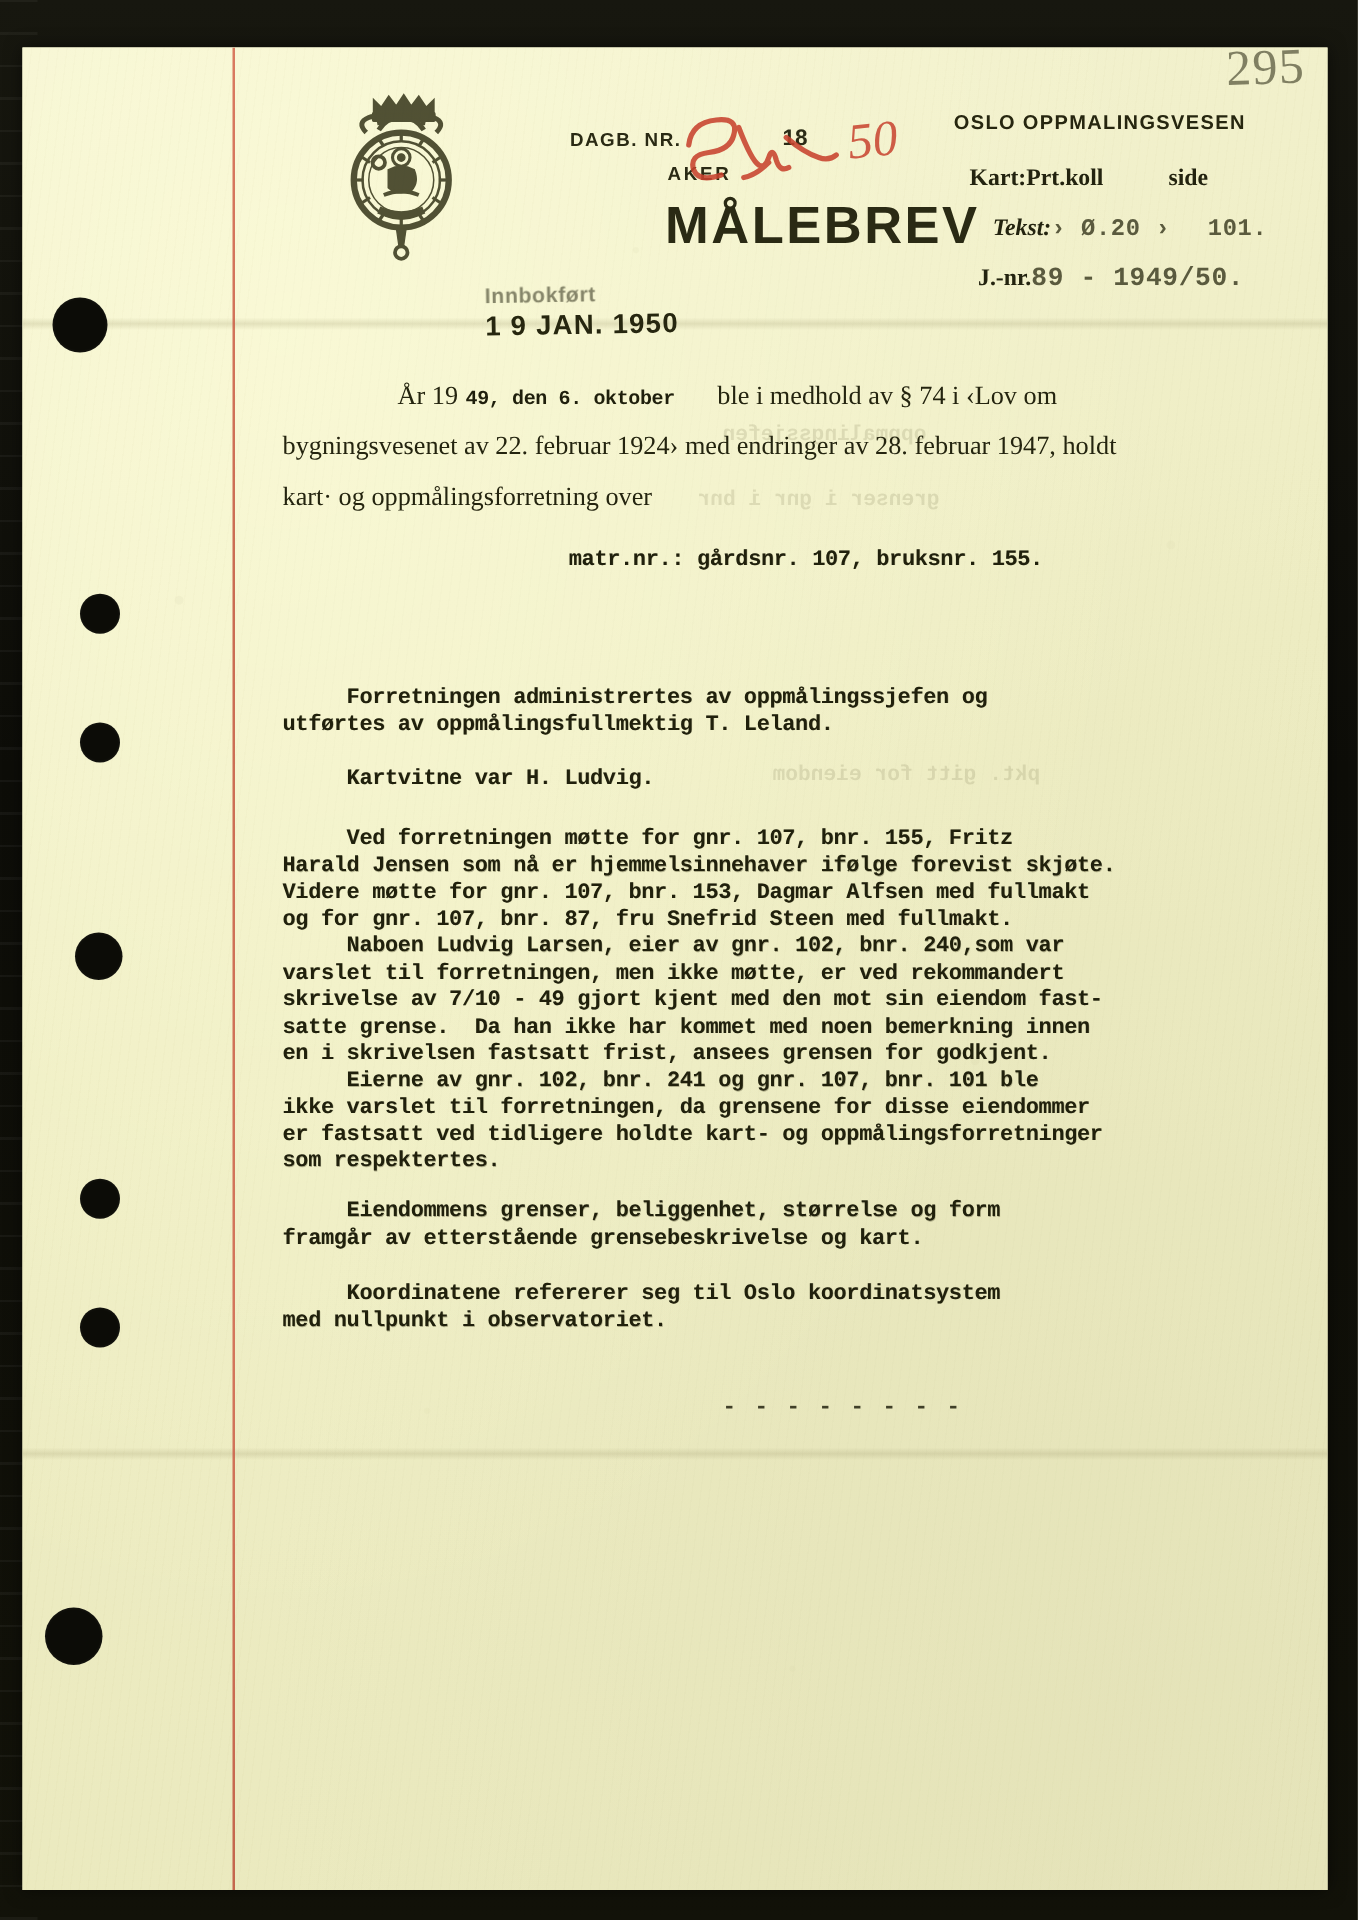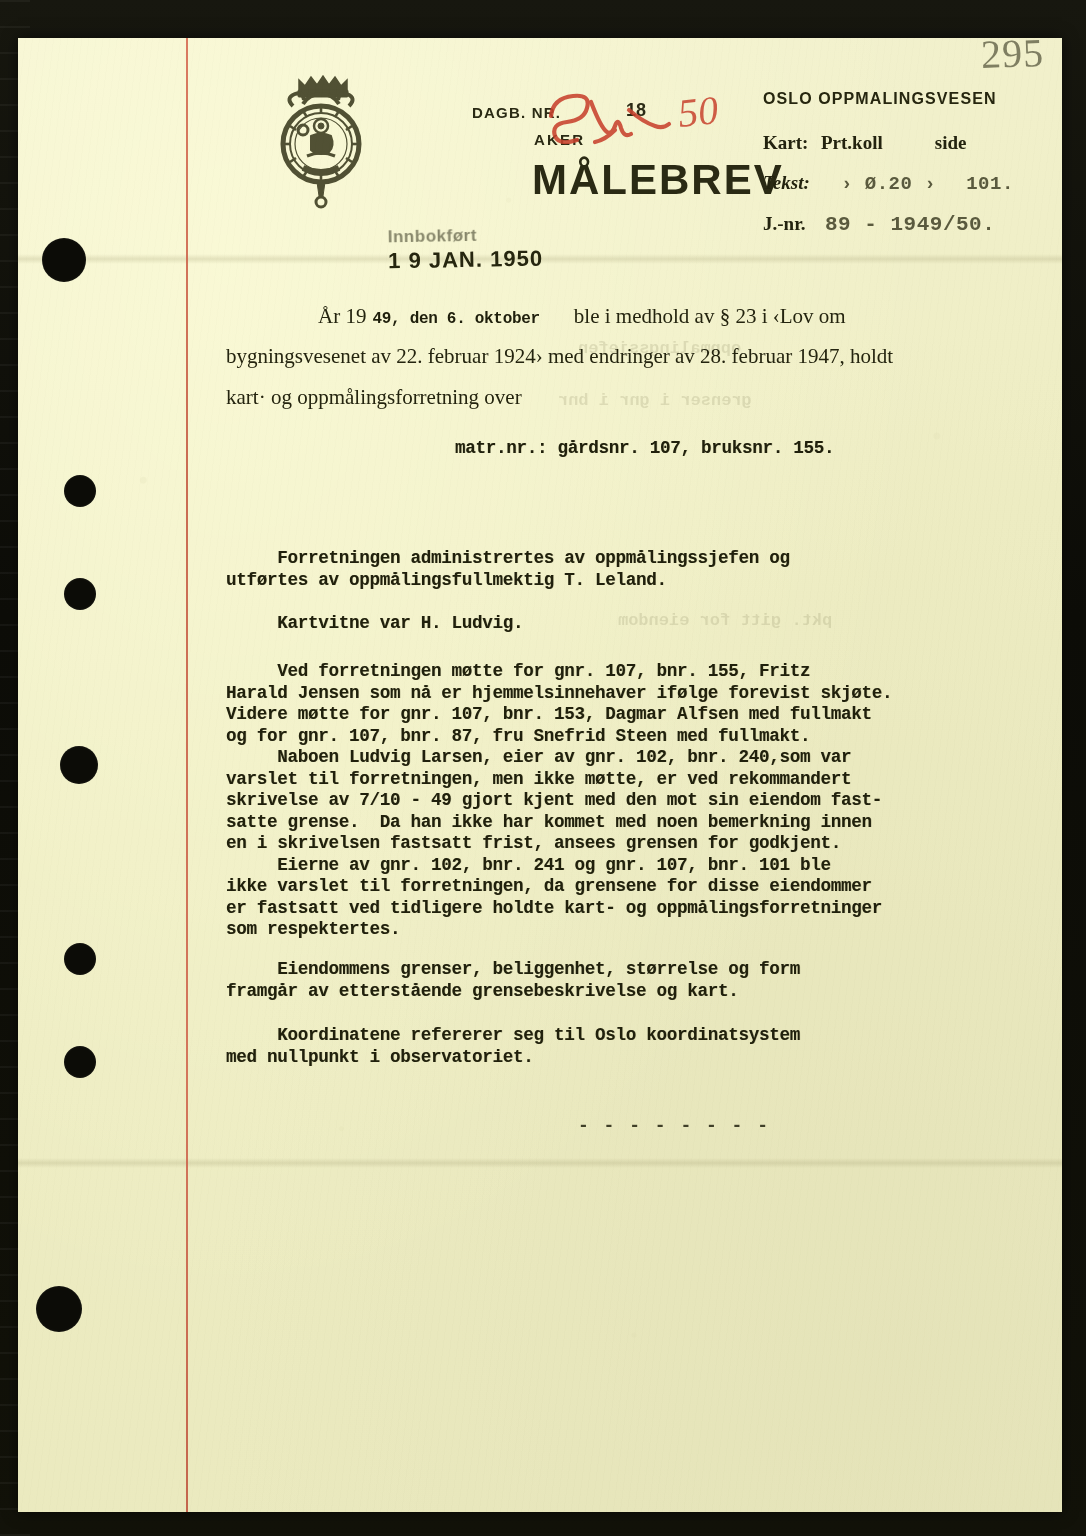--- a/index.html
+++ b/index.html
@@ -69,21 +69,21 @@
     font-family:"Liberation Serif",serif;font-size:40px;
     color:#3a3a22;opacity:.62;letter-spacing:1px;
     transform:rotate(-2deg);
   }
 
   
   #arms{position:absolute;left:255px;top:26px;width:96px;height:150px;opacity:.88;}
 
   
   .hl{position:absolute;font-family:"Liberation Sans",sans-serif;color:#2a2a14;}
-  #dagb{left:438px;top:66px;font-size:15px;letter-spacing:1.2px;font-weight:700;margin-left:16px;}
+  #dagb{left:438px;top:66px;font-size:15px;letter-spacing:1.2px;font-weight:700;}
   #aker{left:516px;top:93px;font-size:15px;letter-spacing:2.2px;font-weight:700;text-align:right;}
   #malebrev{left:514px;top:118px;font-size:42px;font-weight:700;letter-spacing:2px;
             font-family:"Liberation Sans",sans-serif;}
   #year-printed{left:608px;top:62px;font-size:18px;font-weight:700;color:#2b2b16;}
 
   
   #redhand{position:absolute;left:525px;top:48px;width:240px;height:62px;}
   #redyear{position:absolute;left:660px;top:50px;font-size:40px;color:#c8422e;
            font-family:"Liberation Serif",serif;font-style:italic;opacity:.85;
            transform:rotate(-6deg);}
@@ -92,21 +92,21 @@
   #stamp{position:absolute;left:370px;top:188px;transform:rotate(-1deg);}
   #stamp .s1{font-family:"Liberation Sans",sans-serif;font-weight:700;font-size:17px;
              letter-spacing:.5px;color:#2b2b16;opacity:.55;filter:blur(.35px);}
   #stamp .s2{font-family:"Liberation Sans",sans-serif;font-weight:700;font-size:22px;
              letter-spacing:1px;color:#26260f;margin-top:1px;}
 
   
   #reg{position:absolute;left:745px;top:52px;width:300px;}
   #reg .office{font-family:"Liberation Sans",sans-serif;font-weight:700;font-size:16px;
                letter-spacing:1.1px;color:#26260f;margin-bottom:24px;}
-  #reg .row{display:flex;align-items:baseline;margin-bottom:18px;font-size:19px;}
+  #reg .row{display:flex;align-items:baseline;margin-bottom:18px;font-size:19px;text-align:right;}
   #reg .lbl{font-family:"Liberation Serif",serif;font-weight:700;color:#23230f;}
   #reg .val{font-family:"Liberation Mono",monospace;font-weight:700;color:#3a3a20;
             opacity:.82;letter-spacing:.5px;}
   #reg .k-lbl{width:58px;}
   #reg .k-v1{margin-right:52px;}
   #reg .t-lbl{width:78px;font-style:italic;}
   #reg .j-lbl{width:62px;}
 
   
   .form-line{position:absolute;font-family:"Liberation Serif",serif;
@@ -240,21 +240,21 @@
         <span class="lbl j-lbl">J.-nr.</span>
         <span class="val" style="font-size:21px">89 - 1949/50.</span>
       </div>
     </div>
 
     <div class="ghost" style="left:560px;top:300px;">oppmalingssjefen</div>
     <div class="ghost" style="left:540px;top:352px;">grenser i gnr i bnr</div>
     <div class="ghost" style="left:600px;top:572px;">pkt. gitt for eiendom</div>
 
     <div class="form-line" id="fl1">
-      <span>År 19</span><span class="typed-inline" style="margin:0 6px">49, den 6. oktober</span><span style="margin-left:28px">ble i medhold av § 23 i ‹Lov om</span>
+      <span>År 19</span><span class="typed-inline" style="margin:0 6px">49, den 6. oktober</span><span style="margin-left:28px">ble i medhold av § 74 i ‹Lov om</span>
     </div>
     <div class="form-line" id="fl2">bygningsvesenet av 22. februar 1924› med endringer av 28. februar 1947, holdt</div>
     <div class="form-line" id="fl3">kart· og oppmålingsforretning over</div>
 
     <div class="typed" style="left:437px;top:400px;">matr.nr.: gårdsnr. 107, bruksnr. 155.</div>
 
 
     <div class="typed" style="left:208px;top:510px;">     Forretningen administrertes av oppmålingssjefen og
 utførtes av oppmålingsfullmektig T. Leland.</div>
 

